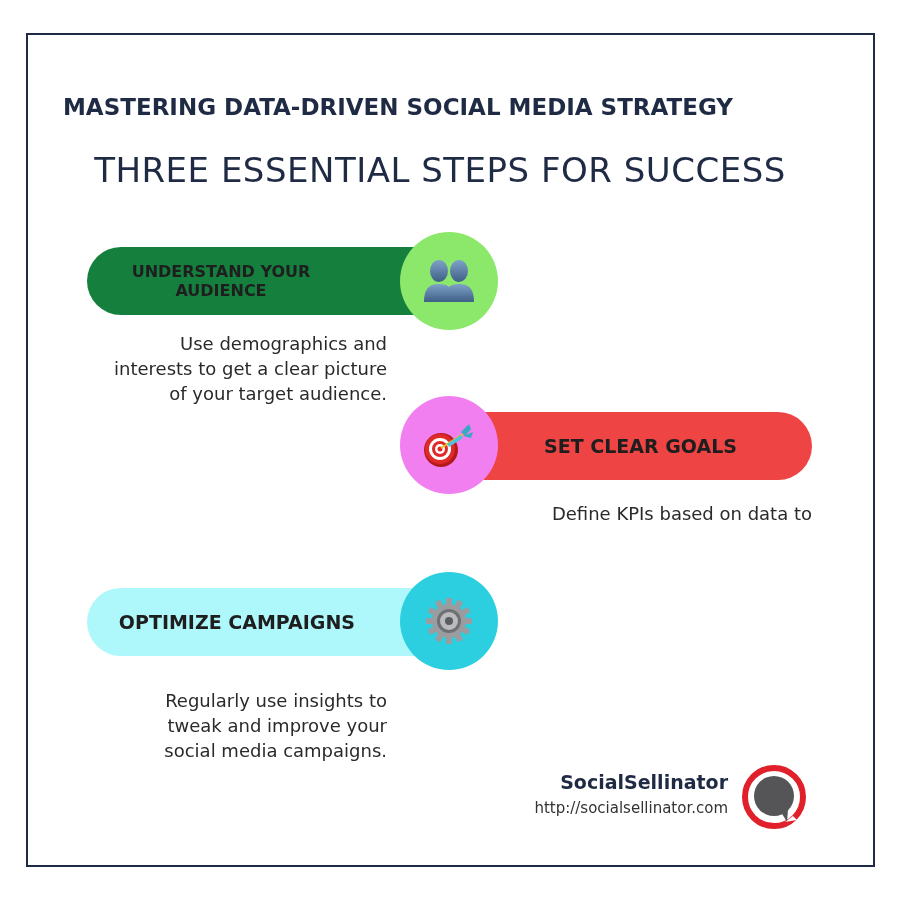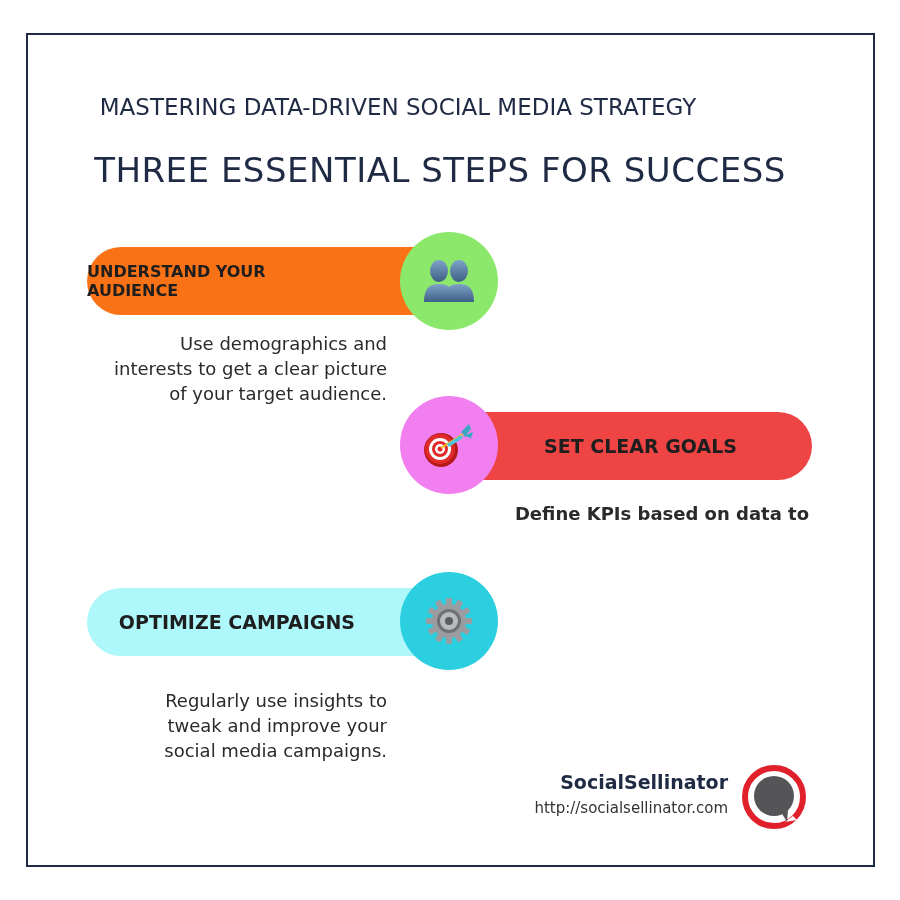--- a/index.html
+++ b/index.html
@@ -6,21 +6,21 @@
     body {
       width: 900px; height: 900px; background: #ffffff; position: relative; overflow: hidden;
       font-family: "Liberation Sans", "DejaVu Sans", sans-serif; color: #222222;
     }
     .frame {
       position: absolute; left: 26px; top: 33px; width: 845px; height: 830px;
       border: 2px solid #1f2a44; box-sizing: content-box;
     }
     .title {
       position: absolute; left: 0; width: 796px; top: 94px; text-align: center;
-      font-family: "DejaVu Sans", sans-serif; font-weight: normal; font-size: 23px;
+      font-family: "DejaVu Sans", sans-serif; font-weight: bold; font-size: 23px;
       letter-spacing: 0px; color: #1f2a44;
     }
     .subtitle {
       position: absolute; left: 0; width: 880px; top: 150px; text-align: center;
       font-family: "DejaVu Sans", sans-serif; font-weight: normal; font-size: 34px;
       color: #1f2a44; letter-spacing: 0.5px;
     }
     .pill {
       position: absolute; height: 68px; border-radius: 34px;
       display: flex; align-items: center; box-sizing: border-box;
@@ -30,40 +30,40 @@
     .pill.right { justify-content: flex-start; padding-left: 114px; }
     .circle {
       position: absolute; width: 98px; height: 98px; border-radius: 50%;
       display: flex; align-items: center; justify-content: center;
     }
     .desc {
       position: absolute; font-family: "DejaVu Sans", sans-serif; font-size: 18px;
       line-height: 25px; color: #2a2a2a;
     }
     .desc.left { text-align: right; }
-    .desc.right { text-align: center; font-weight: bold; }
+    .desc.right { text-align: right; }
     .brand-name {
       position: absolute; right: 172px; top: 771px; font-family: "DejaVu Sans", sans-serif;
       font-weight: bold; font-size: 19px; color: #1f2a44;
     }
     .brand-url {
       position: absolute; right: 172px; top: 799px; font-family: "DejaVu Sans", sans-serif;
       font-size: 15px; color: #333333;
     }
     .logo { position: absolute; left: 741px; top: 764px; width: 66px; height: 66px; }
   </style>
 </head>
 <body>
 
 <div class="frame"></div>
 
 <div class="title">MASTERING DATA-DRIVEN SOCIAL MEDIA STRATEGY</div>
 <div class="subtitle">THREE ESSENTIAL STEPS FOR SUCCESS</div>
 
-<div class="pill left" style="left:87px; top:247px; width:380px; background:#f97316; font-size:16px;">
+<div class="pill left" style="left:87px; top:247px; width:380px; background:#15803d; font-size:16px;text-align:center;">
   <span>UNDERSTAND YOUR AUDIENCE</span>
 </div>
 <div class="circle" style="left:400px; top:232px; background:#8be86a;">
   <svg width="54" height="46" viewBox="0 0 54 46">
     <defs>
       <linearGradient id="pg" x1="0" y1="0" x2="0" y2="1">
         <stop offset="0" stop-color="#7fa3c8"></stop>
         <stop offset="1" stop-color="#3e5f86"></stop>
       </linearGradient>
     </defs>

